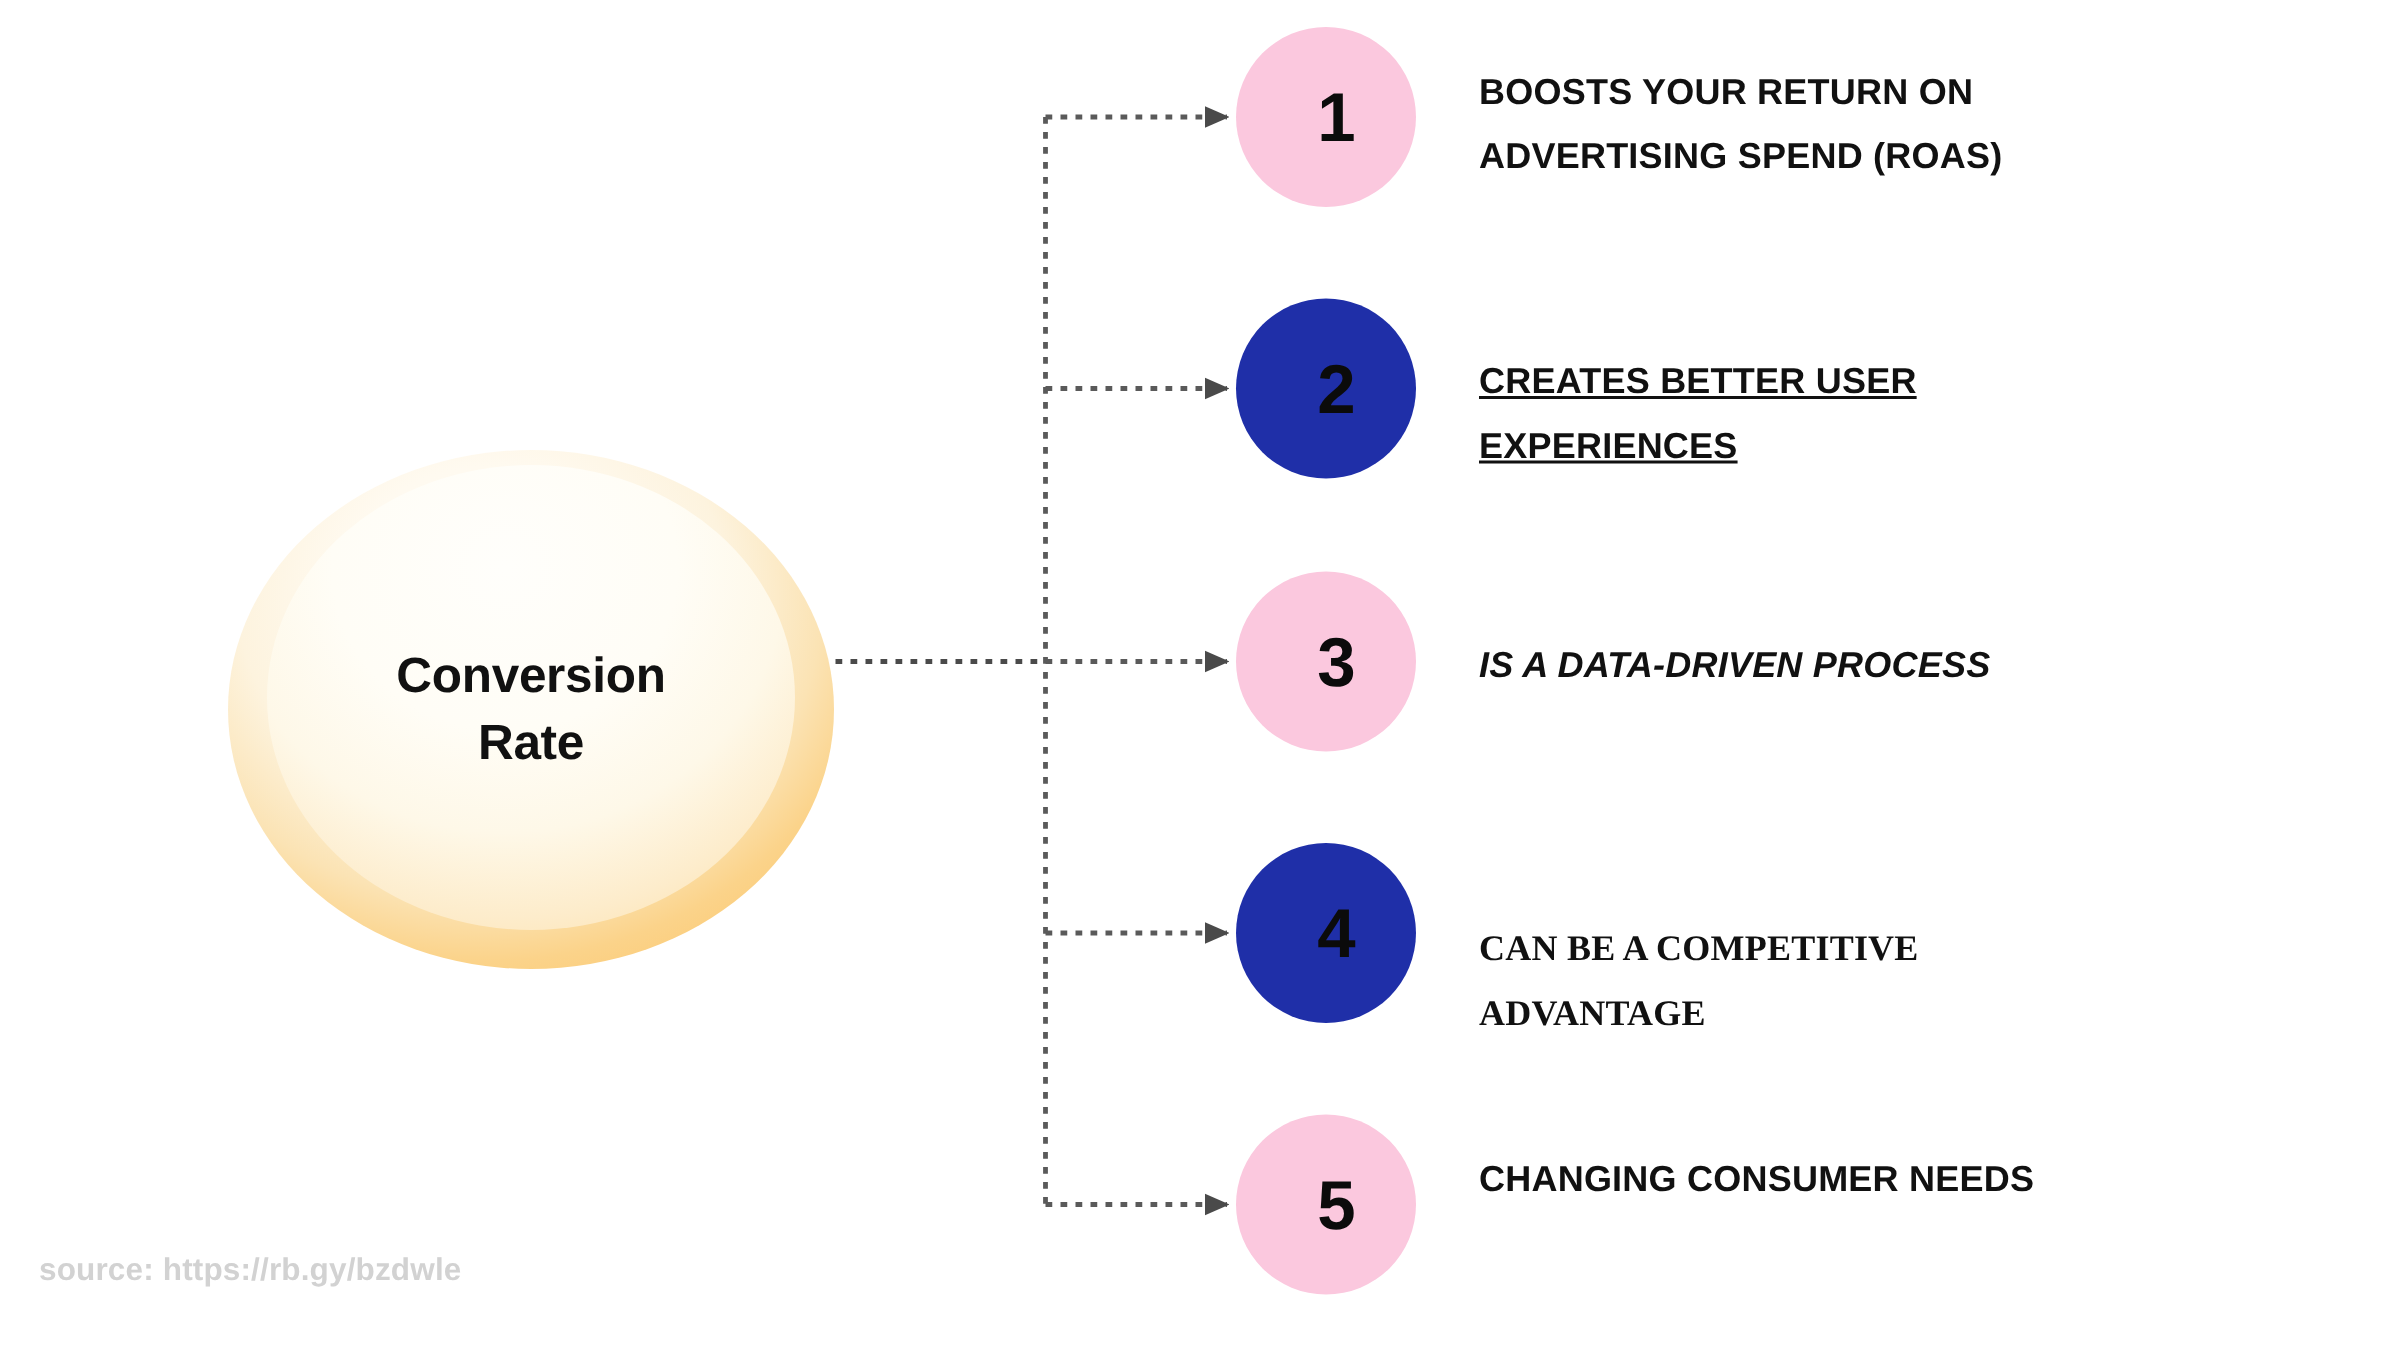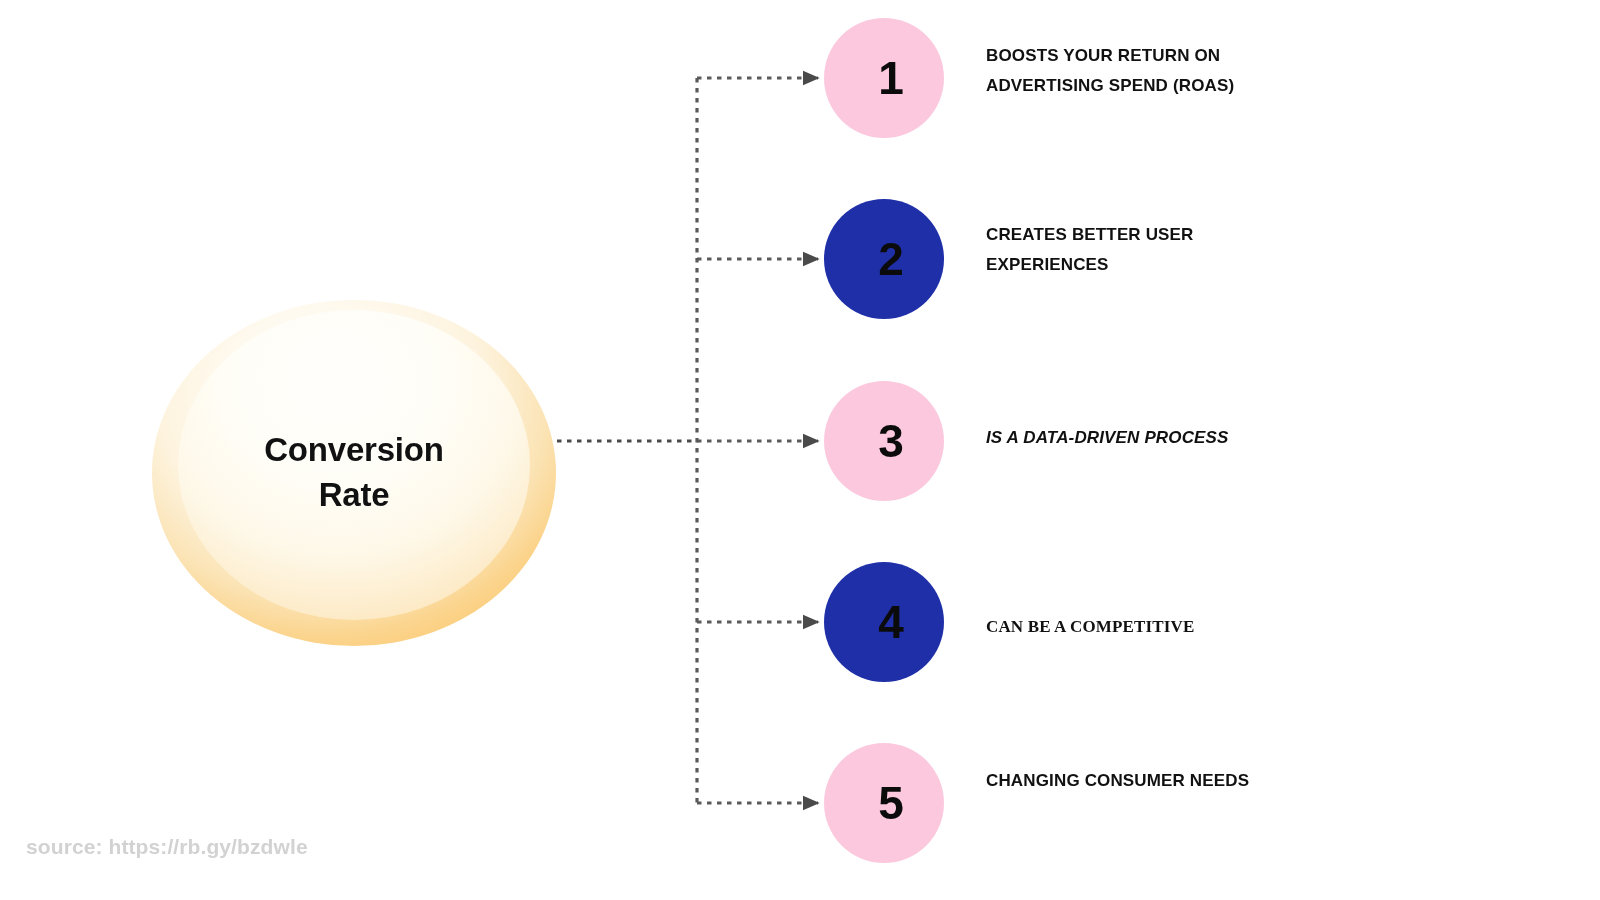--- a/index.html
+++ b/index.html
@@ -97,21 +97,21 @@
     color: #0b0b0b;
     margin-left: 14px;
     margin-top: -1px;
   }
 
   
   .item-text {
     position: absolute;
     left: 986px;
     width: 470px;
-    font-size: 17px;
+    font-size: 24px;
     font-weight: bold;
     line-height: 1.78;
     color: #111111;
     letter-spacing: 0.15px;
     text-transform: uppercase;
   }
 
   
   #source {
     position: absolute;
@@ -161,37 +161,38 @@
     <span class="node-num">1</span>
   </div>
   <div class="item-text" style="top:41px;">
     <div>BOOSTS YOUR RETURN ON</div>
     <div>ADVERTISING SPEND (ROAS)</div>
   </div>
 
   <div class="node" style="left: 824px; top: 199px; background: rgb(31, 47, 168);">
     <span class="node-num">2</span>
   </div>
-  <div class="item-text" style="top:220px;">
+  <div class="item-text" style="top:234px;text-decoration:underline;">
     <div>CREATES BETTER USER</div>
     <div>EXPERIENCES</div>
   </div>
 
   <div class="node" style="left: 824px; top: 381px; background: rgb(251, 200, 222);">
     <span class="node-num">3</span>
   </div>
   <div class="item-text" style="top:423px;font-style:italic;">
     <div>IS A DATA-DRIVEN PROCESS</div>
   </div>
 
   <div class="node" style="left: 824px; top: 562px; background: rgb(31, 47, 168);">
     <span class="node-num">4</span>
   </div>
   <div class="item-text" style="top:612px;font-family:Liberation Serif, serif;">
     <div>CAN BE A COMPETITIVE</div>
+    <div>ADVANTAGE</div>
   </div>
 
   <div class="node" style="left: 824px; top: 743px; background: rgb(251, 200, 222);">
     <span class="node-num">5</span>
   </div>
   <div class="item-text" style="top:766px;">
     <div>CHANGING CONSUMER NEEDS</div>
   </div>
 
   <div id="source">source: https://rb.gy/bzdwle</div>

